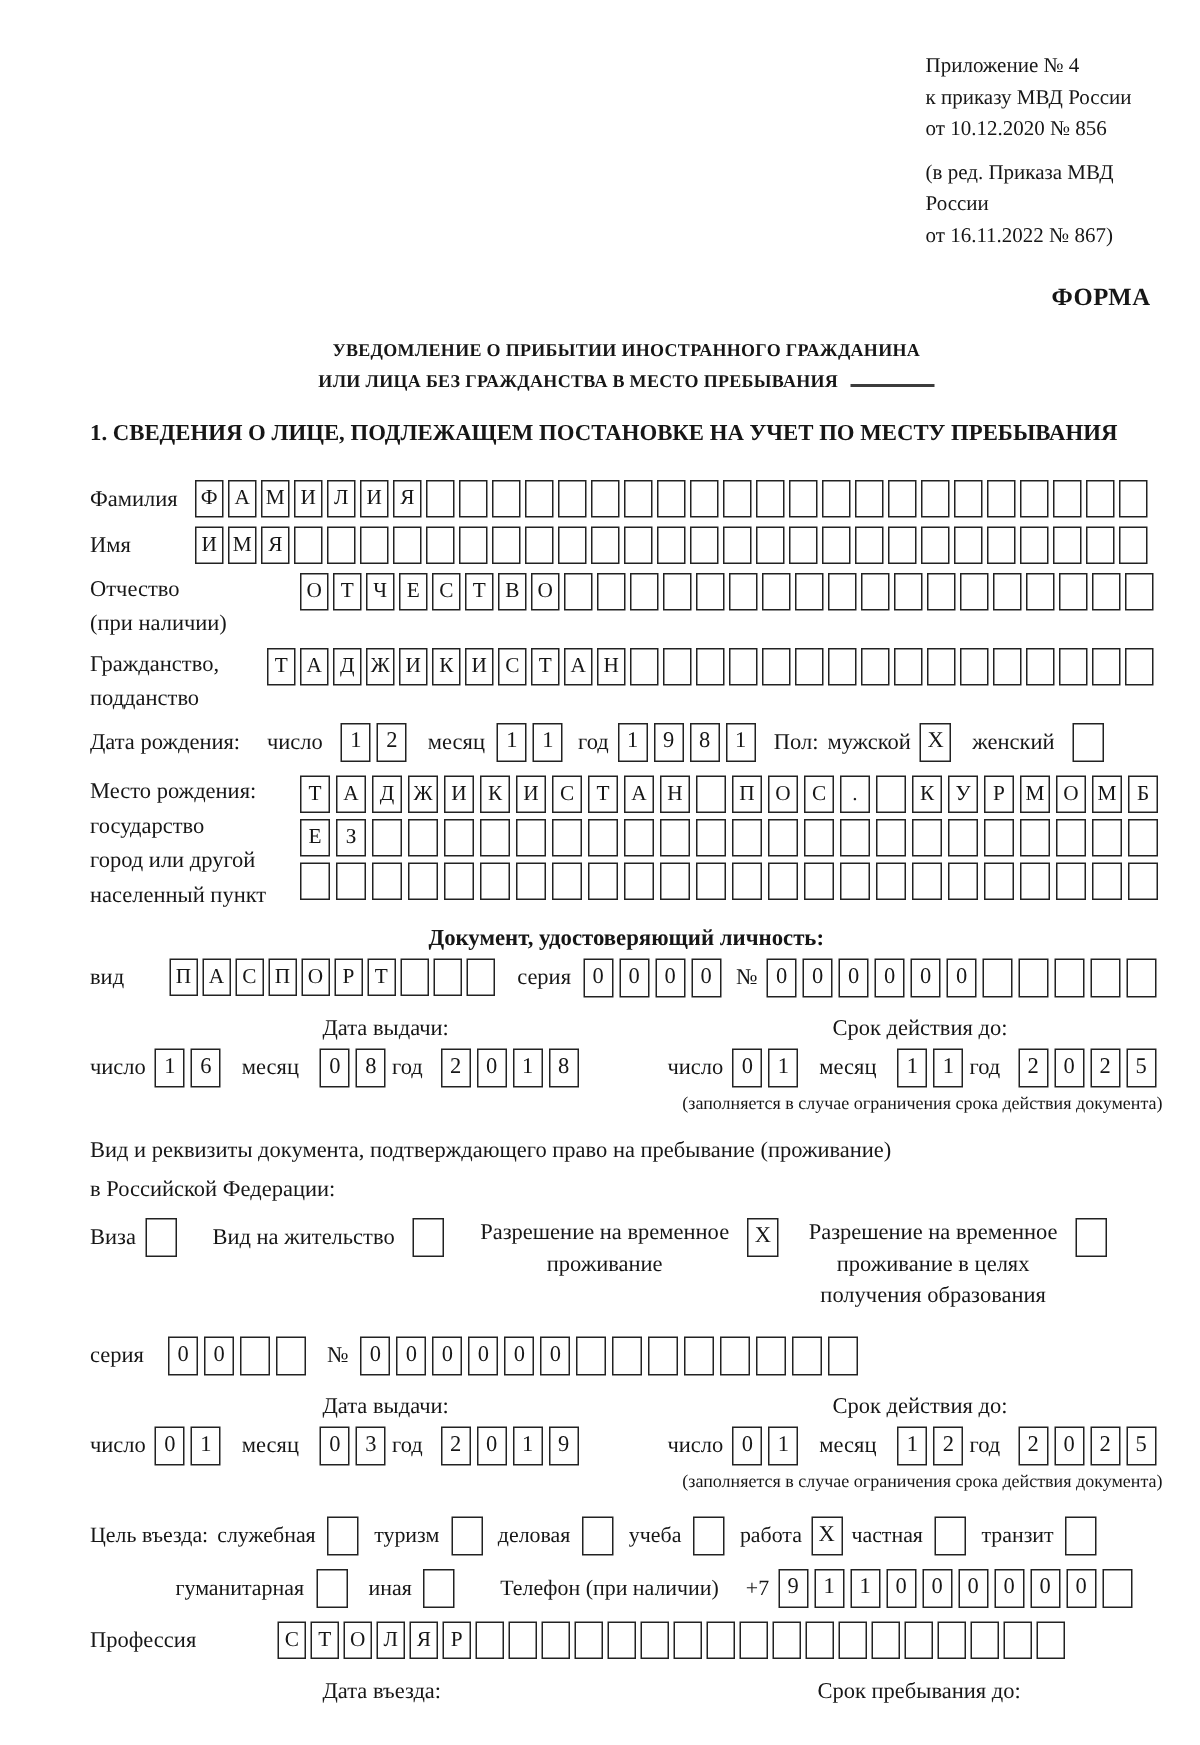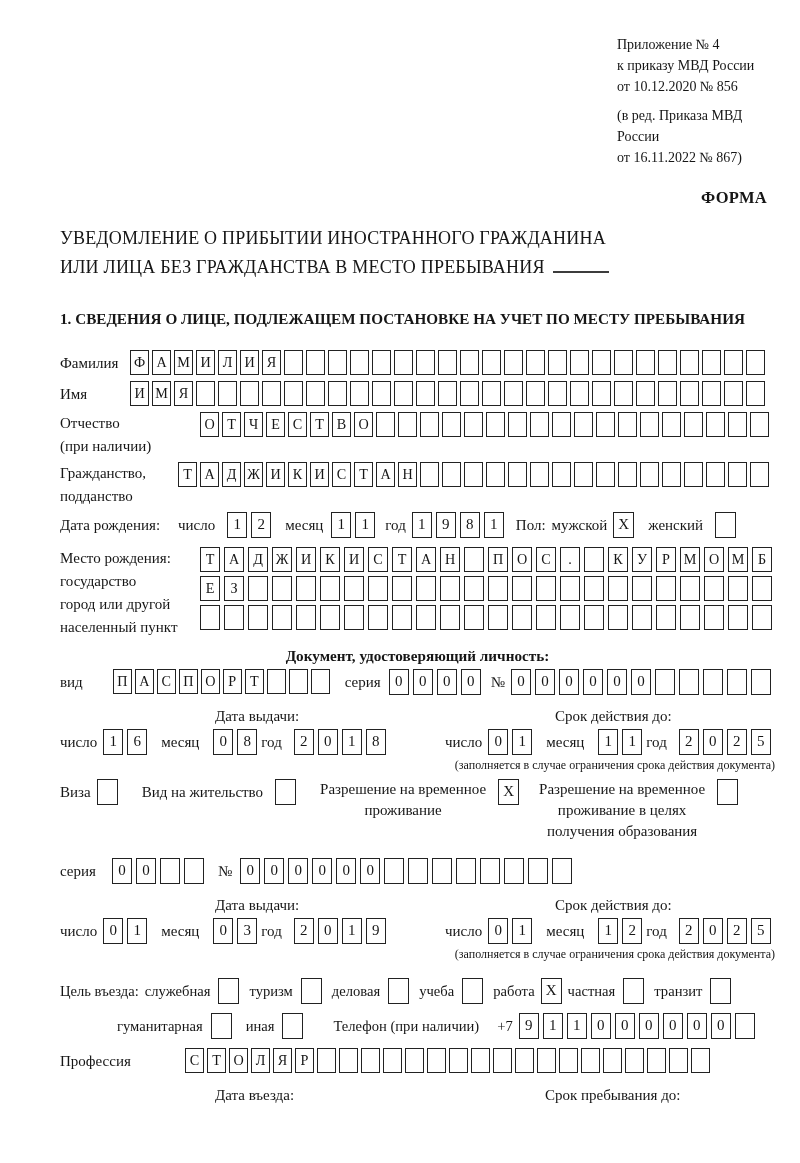--- a/index.html
+++ b/index.html
@@ -12,26 +12,26 @@
   }
   .page { width:800px; height:1163px; padding:34px 25px 0 60px; position:relative; }
 
   .annex { margin-left:557px; font-size:14px; line-height:1.5; }
   .annex p { margin:0; }
   .annex .second { margin-top:8px; }
 
   .forma { margin-top:20px; text-align:right; padding-right:8px;
            font-weight:bold; font-size:16.5px; letter-spacing:.3px; }
 
-  .title { margin-top:16px; font-weight:normal;
-           font-size:18px; line-height:1.6; letter-spacing:.2px; }
+  .title { margin-top:16px; text-align:center; font-weight:bold;
+           font-size:12px; line-height:1.6; letter-spacing:.2px; }
   .blank-line { display:inline-block; width:56px; height:15px;
                 border-bottom:2px solid #3c3c3c; margin-left:8px; }
 
-  .sec-head { margin-top:28px; font-weight:bold; font-size:15.2px; }
+  .sec-head { margin-top:16px; font-weight:bold; font-size:15.2px; }
 
   .frow { display:flex; align-items:flex-start; margin-top:4px; }
   .lab  { flex:0 0 auto; line-height:27px; }
   .lab2 { flex:0 0 auto; }
   .lab2 p { margin:0; line-height:23px; }
 
   .bxr { display:flex; flex:0 0 auto; }
   .box { flex:0 0 auto; width:19px; height:25px; border:1.6px solid #222;
          margin-right:3px; text-align:center; font-size:14.2px; line-height:22px; }
   .bp .box { width:20px; margin-right:4px; }          
@@ -420,20 +420,24 @@
             <span class="box db">2</span>
             <span class="box db">0</span>
             <span class="box db">2</span>
             <span class="box db">5</span>
           </span>
       </div>
     </div>
   </div>
   <div class="limit-note">(заполняется в случае ограничения срока действия документа)</div>
 
+  <div class="intro">
+    <p>Вид и реквизиты документа, подтверждающего право на пребывание (проживание)</p>
+    <p>в Российской Федерации:</p>
+  </div>
 
   <div class="vrow">
     <span class="t">Виза</span>
     <span class="box cb ml6"></span>
     <span class="t ml24">Вид на жительство</span>
     <span class="box cb ml12"></span>
     <span class="opt-lines ml24">
       <span>Разрешение на временное</span><br>
       <span>проживание</span>
     </span>

